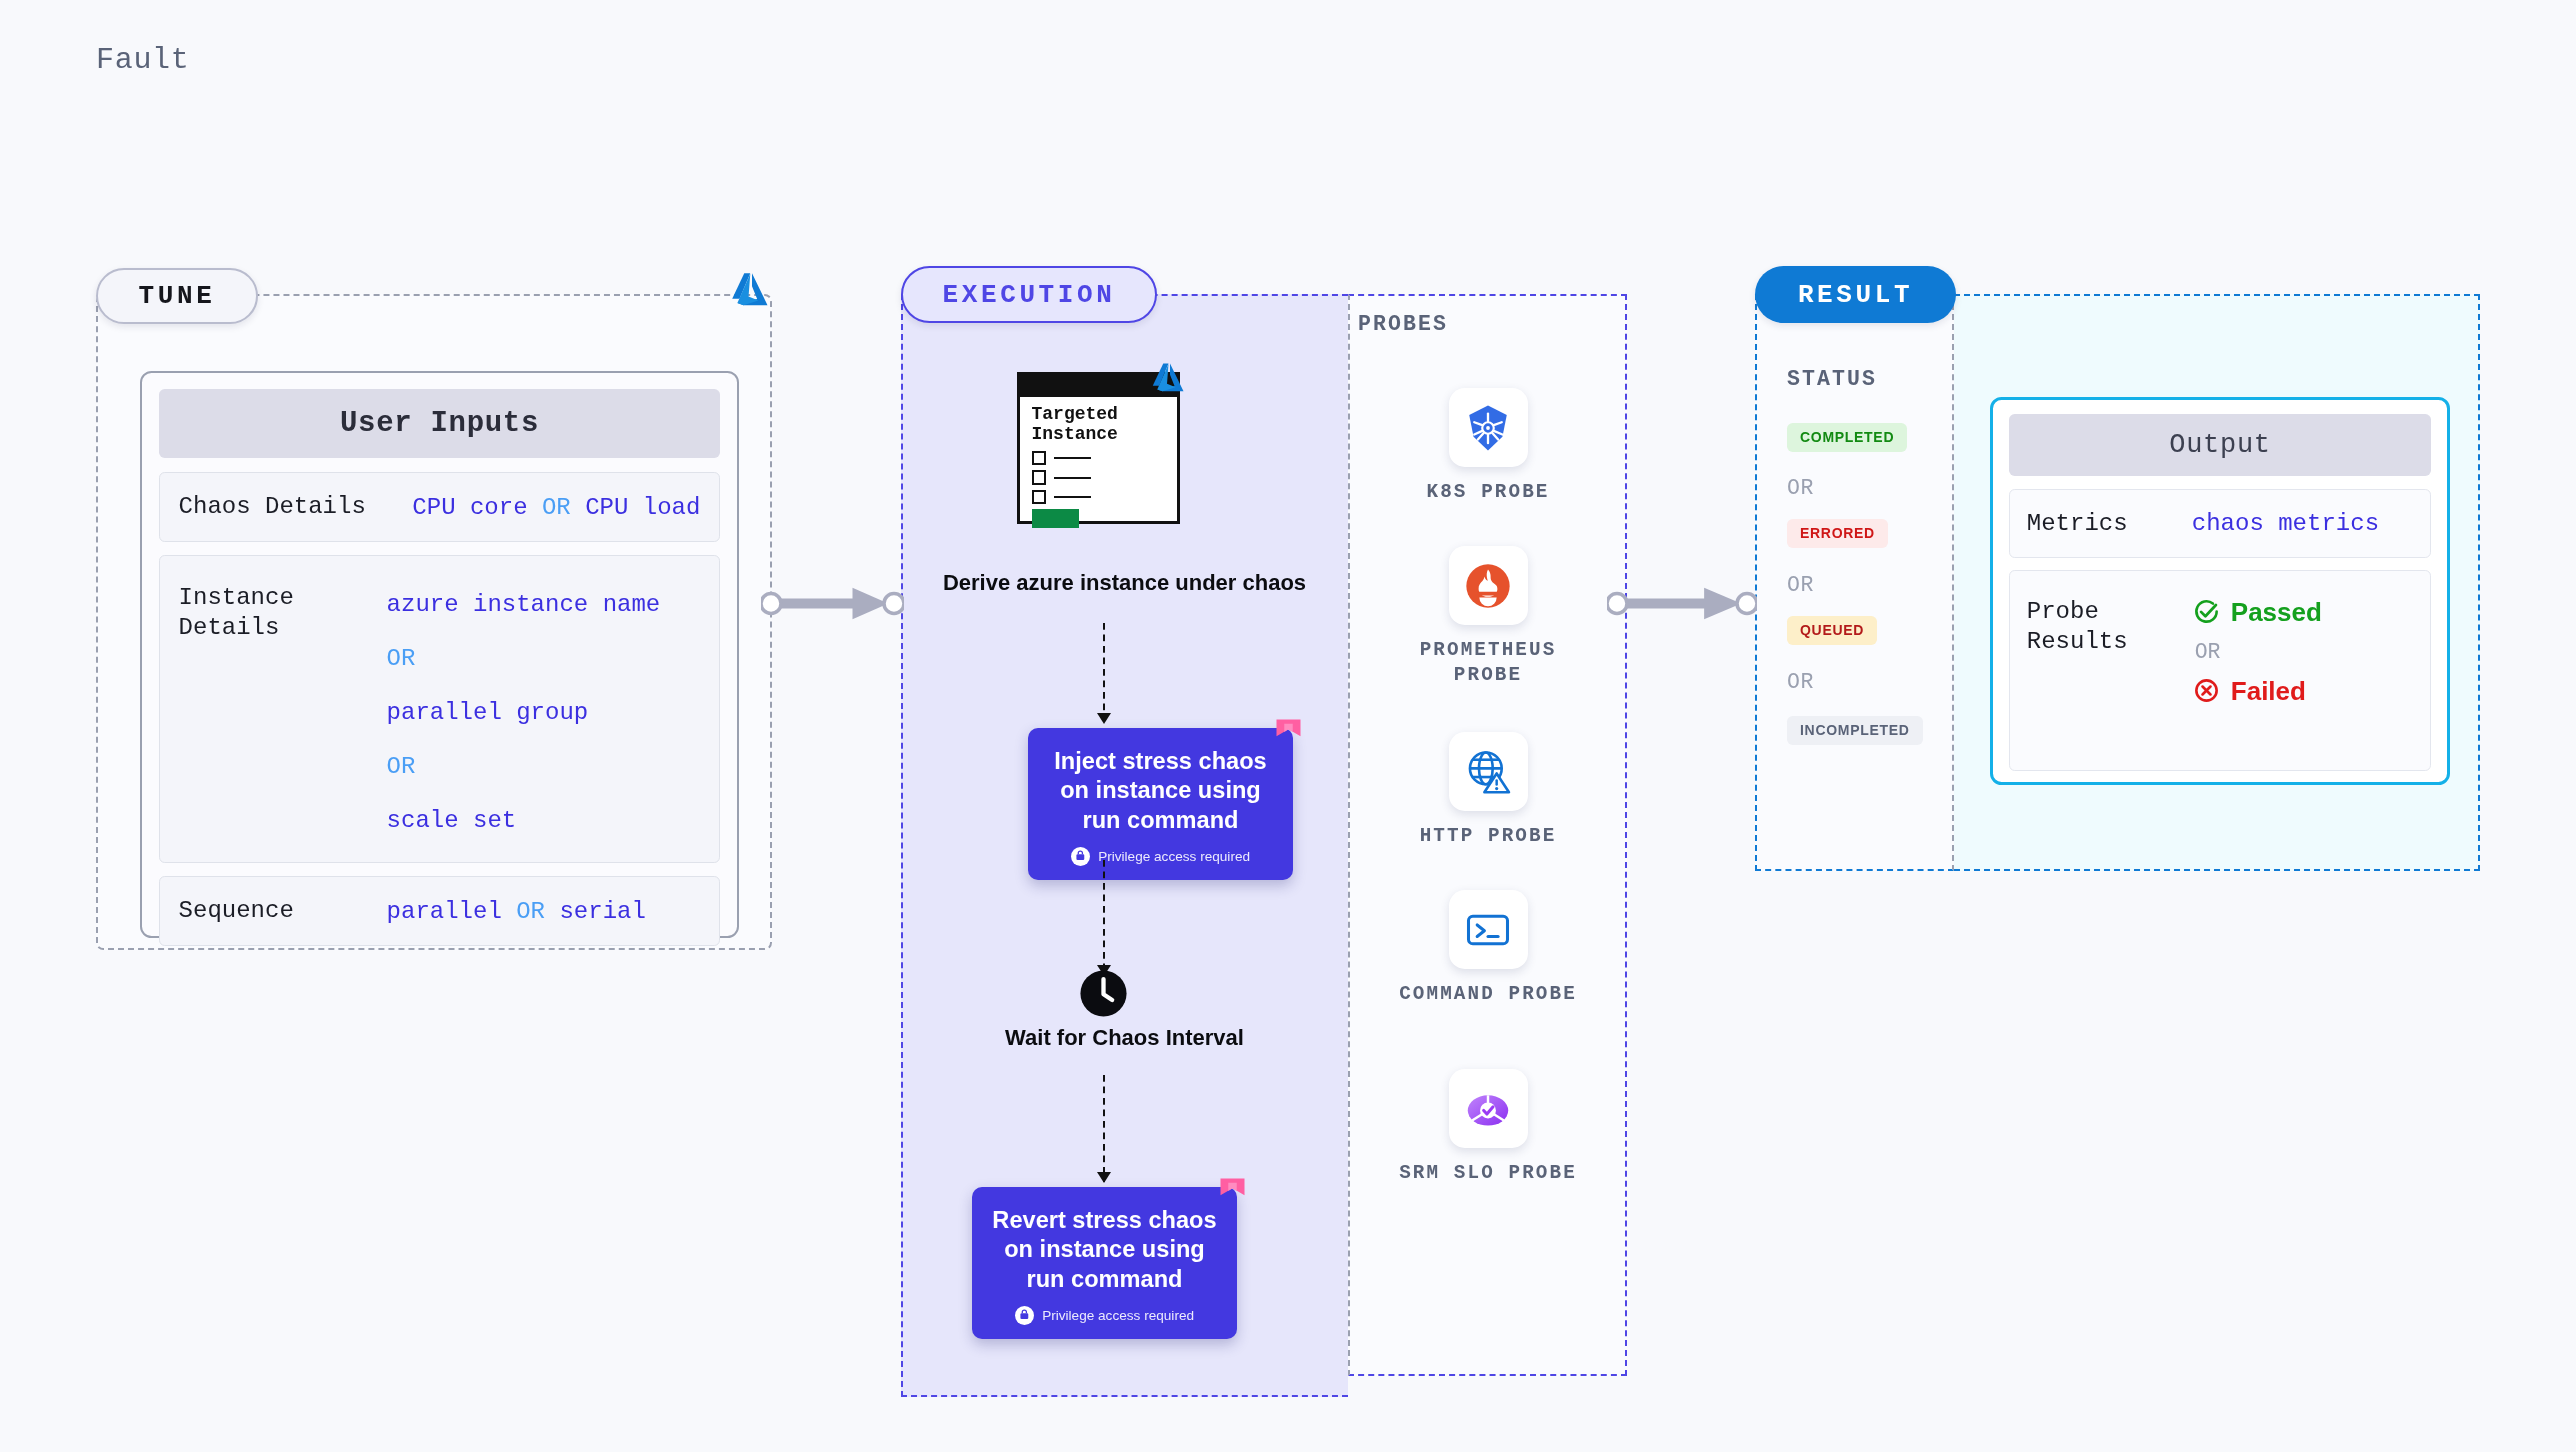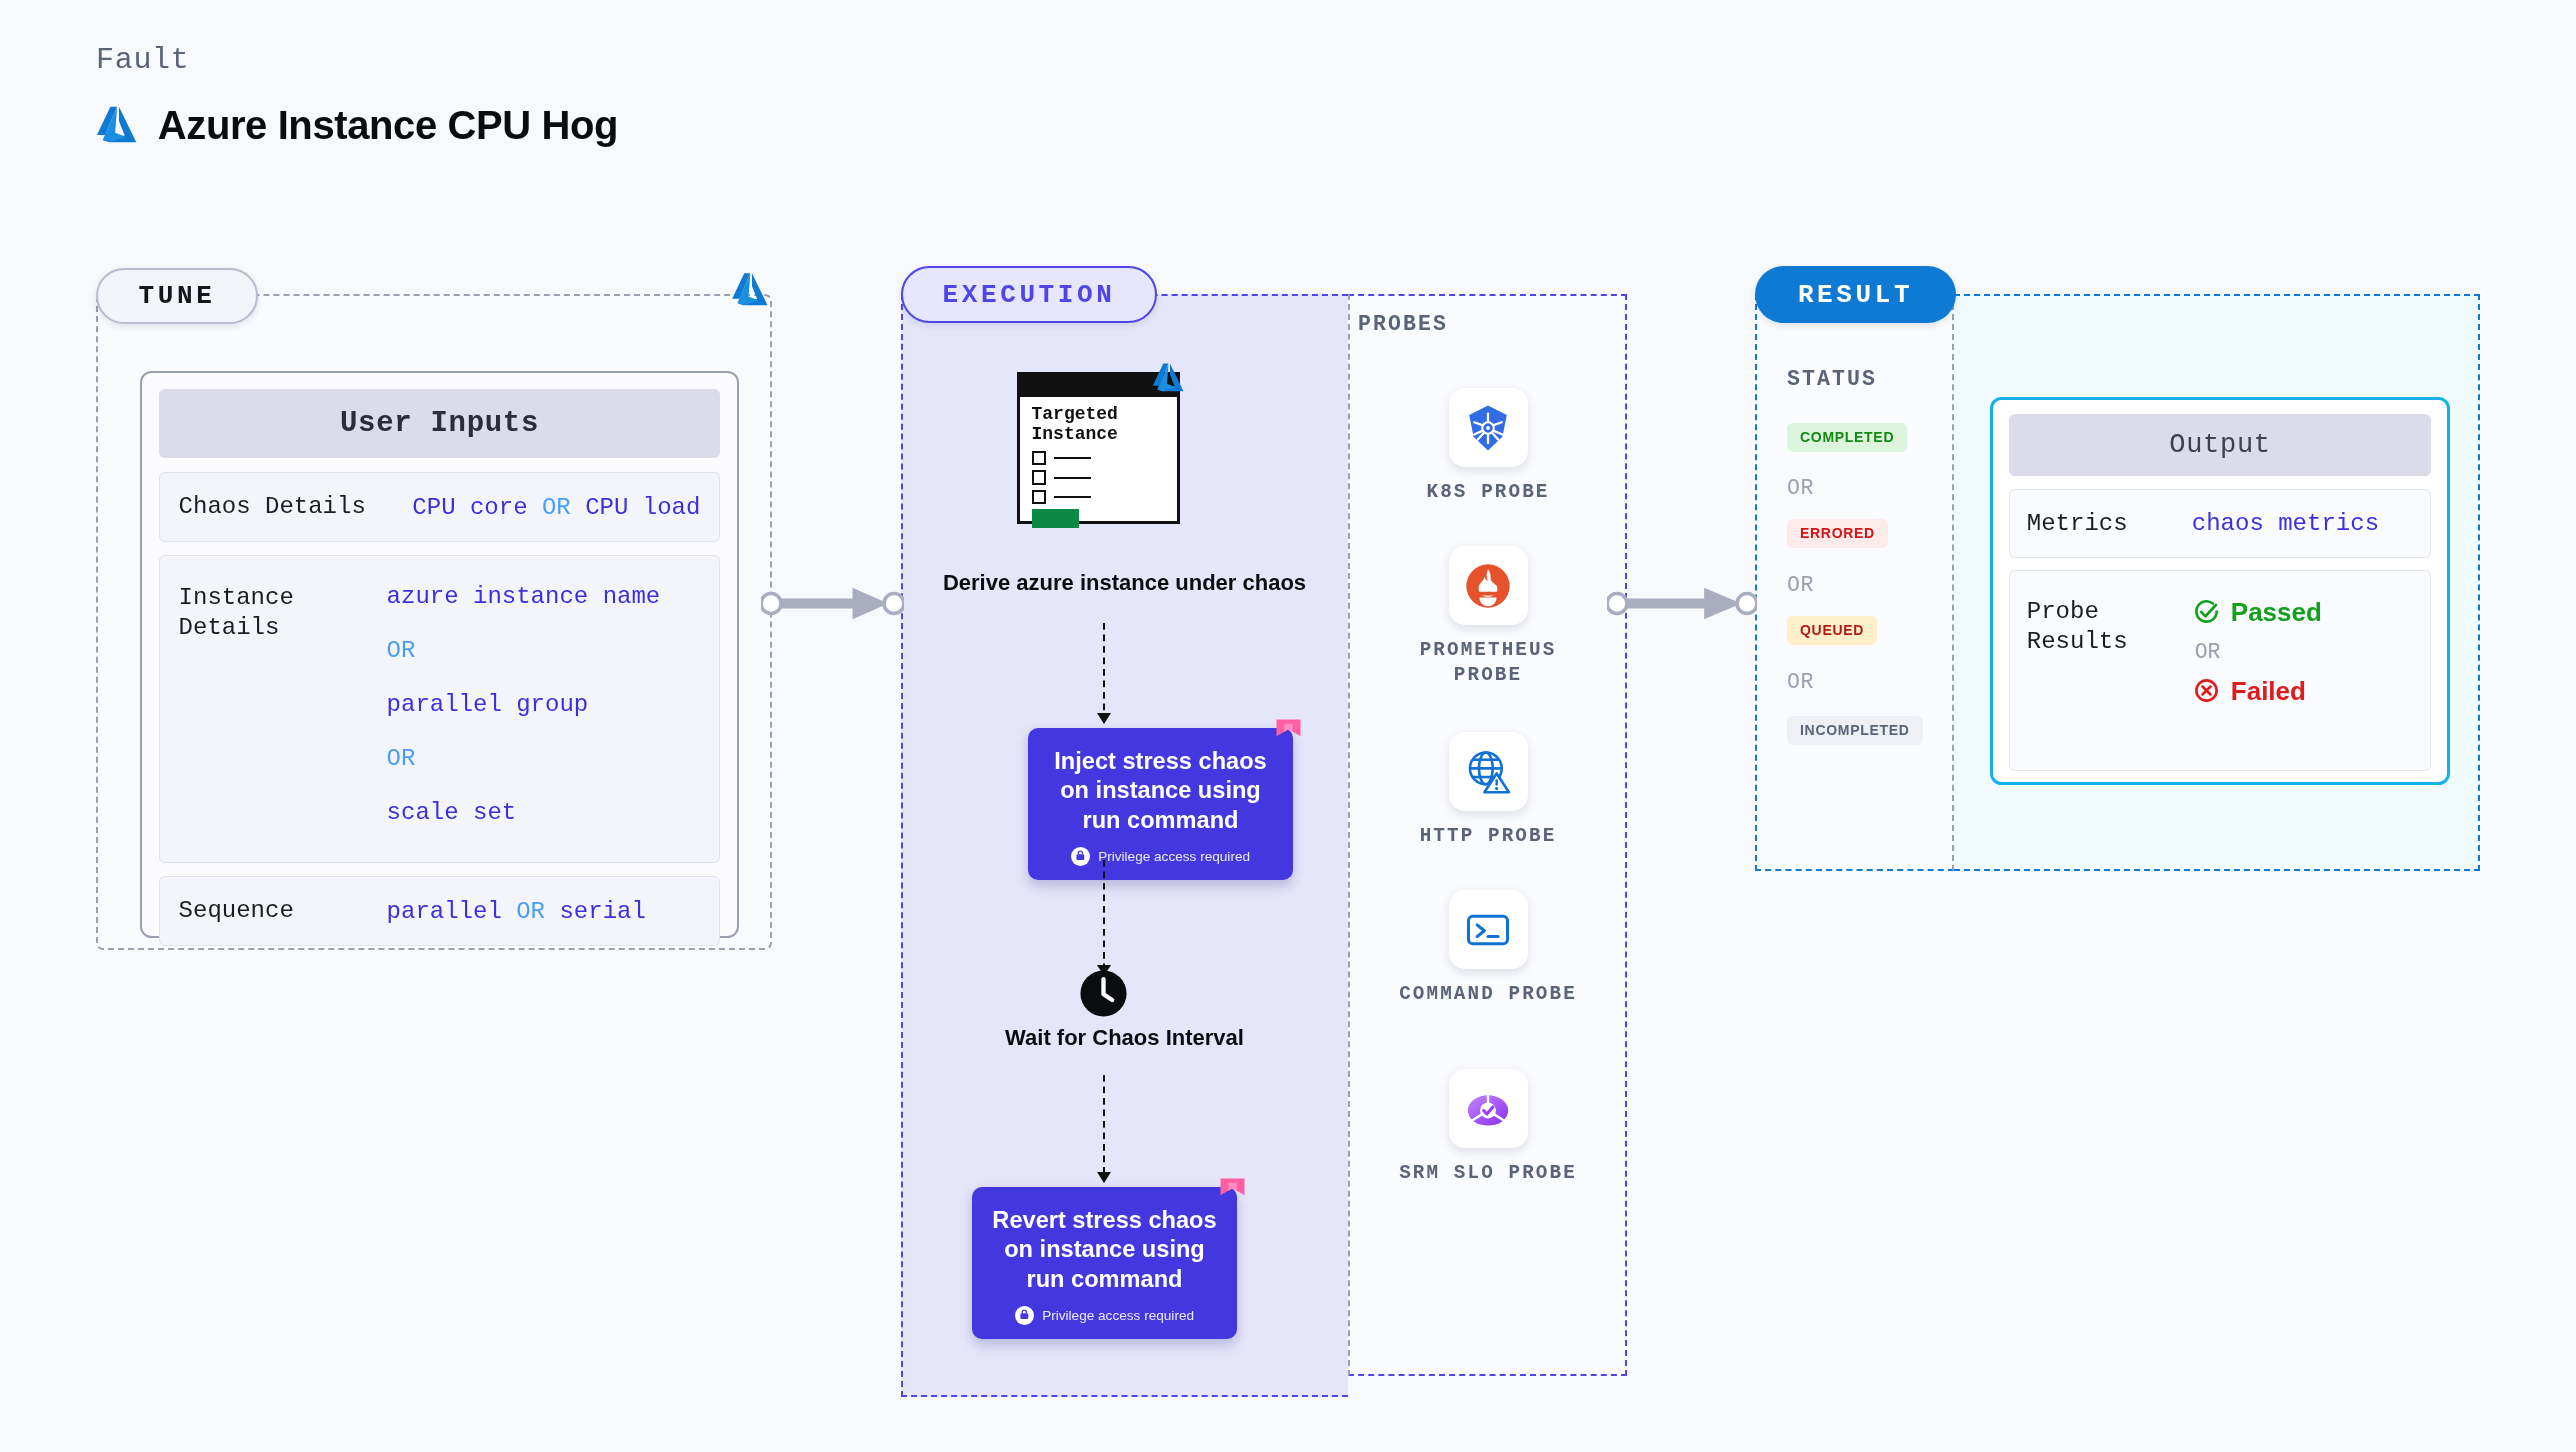--- a/index.html
+++ b/index.html
@@ -96,21 +96,21 @@
   .ui-row {
     background:#f4f5fa; border:1.4px solid #dfe2ea; border-radius:5.7px;
     display:flex; align-items:center; padding:0 18.6px; margin-bottom:13px;
     font-family:"Liberation Mono", monospace;
   }
   .ui-row .lbl { width:208px; font-size:24px; color:#1b1d26; line-height:1.25; }
   .ui-row .val { font-size:24px; color:#3b2fe0; }
   .ui-row .val .or { color:#4a9ef5; }
   #row-chaos { height:70px;justify-content:space-between; }
   #row-instance { height:308px; align-items:flex-start; padding-top:27px; }
-  #row-instance .valcol { display:flex; flex-direction:column; gap:27px; }
+  #row-instance .valcol { display:flex; flex-direction:column; gap:27px;margin-top:8px; }
   #row-sequence { height:70px; margin-bottom:0; }
 
   
   #targeted-card {
     position:absolute; left:1017px; top:372px; width:163px; height:152px;
     background:#ffffff; border:3.6px solid #111111;
   }
   #targeted-card .titlebar { height:21.5px; background:#111111; }
   #targeted-card .body { padding:8.6px 11.5px; }
   #targeted-card .tname {
@@ -242,30 +242,20 @@
   #o-probe .valcol { display:flex; flex-direction:column; gap:11.5px; }
   .res-line { display:flex; align-items:center; gap:10px; }
   .res-line .rtext { font-family:"Liberation Sans", sans-serif; font-size:26px; font-weight:bold; }
   .res-or { font-family:"Liberation Mono", monospace; font-size:21.5px; color:#9aa0b0; padding-left:2.9px; }
 </style>
 </head>
 <body>
 
 <div id="header">
   <div id="fault-label">Fault</div>
-  <div id="title-row">
-    <span>
-      <svg class="azure-logo" width="46" height="42" viewBox="0 0 96 86">
-        <path d="M44 3 L19 62 L2 62 L30 3 Z" fill="#0f7ad4"></path>
-        <path d="M48 3 L84 77 L28 77 L14 72 L60 63 L48 33 Z" fill="#0f7ad4"></path>
-        <path d="M44 4 L40 57 L63 66 L28 77 L14 72 Z" fill="#1a8fe0"></path>
-      </svg>
-    </span>
-    <span id="page-title">Azure Instance CPU Hog</span>
-  </div>
 </div>
 
 <div class="dashbox" id="tune-box"></div>
 <div class="dashbox" id="exec-box"></div>
 <div class="dashbox" id="probes-box"></div>
 <div class="dashbox" id="result-box"></div>
 <div class="dashbox" id="output-box"></div>
 
 <div class="pill" id="pill-tune">TUNE</div>
 <div class="pill" id="pill-execution">EXECUTION</div>

